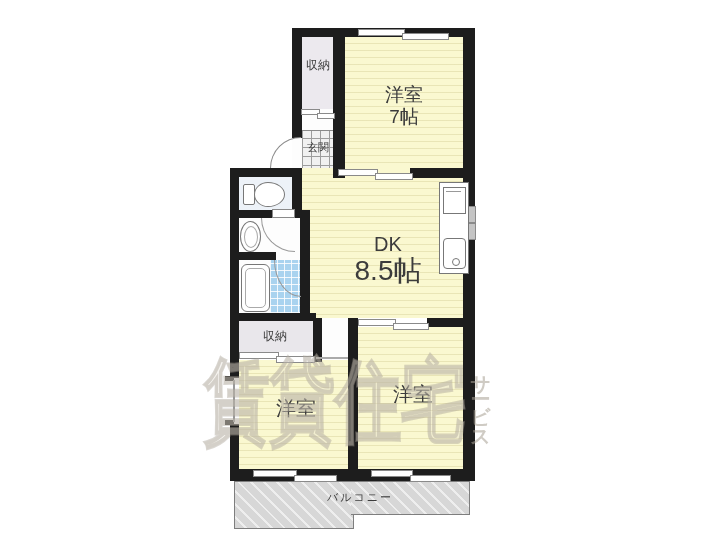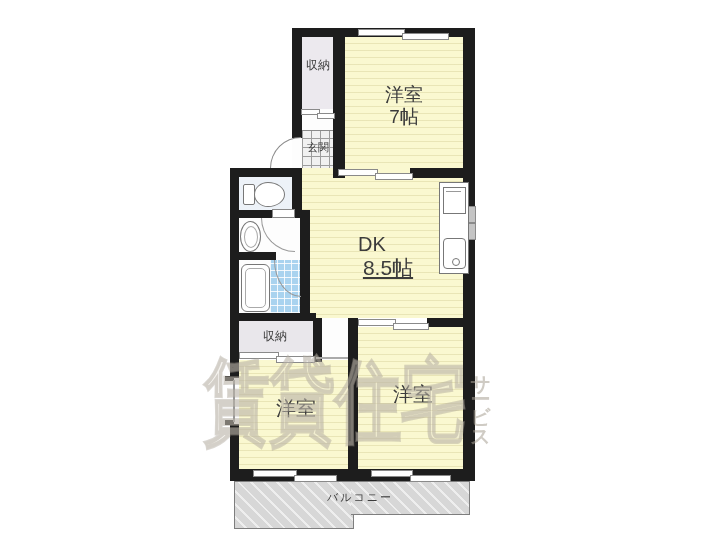--- a/index.html
+++ b/index.html
@@ -106,22 +106,22 @@
   <div class="fixture" style="left:439px;top:182px;width:28px;height:90px;"></div>
   <div class="fixture" style="left:443px;top:187px;width:21px;height:25px;"></div>
   <div class="abs" style="left:446px;top:191px;width:15px;height:1px;background:#999;"></div>
   <div class="fixture" style="left:443px;top:238px;width:21px;height:29px;border-radius:4px;"></div>
   <div class="fixture" style="left:452px;top:258px;width:6px;height:6px;border-radius:50%;"></div>
 
   <div class="label" style="left:296px;top:59px;width:44px;font-size:12px;">収納</div>
   <div class="label" style="left:368px;top:85px;width:72px;font-size:19px;">洋室</div>
   <div class="label" style="left:368px;top:107px;width:72px;font-size:19px;">7帖</div>
   <div class="label" style="left:302px;top:141px;width:32px;font-size:11px;">玄関</div>
-  <div class="label" style="left:336px;top:233px;width:72px;font-size:20px;">DK</div>
-  <div class="label" style="left:352px;top:256px;width:72px;font-size:21px;text-decoration:underline;">8.5帖</div>
+  <div class="label" style="left:352px;top:233px;width:72px;font-size:20px;">DK</div>
+  <div class="label" style="left:352px;top:256px;width:72px;font-size:28px;">8.5帖</div>
   <div class="label" style="left:253px;top:330px;width:44px;font-size:12px;">収納</div>
   <div class="label" style="left:258px;top:397px;width:76px;font-size:20px;">洋室</div>
   <div class="label" style="left:375px;top:383px;width:76px;font-size:20px;">洋室</div>
   <div class="label" style="left:308px;top:491px;width:104px;font-size:11px;letter-spacing:2px;">バルコニー</div>
 
   <div class="wm-main" style="left:204px;top:356px;">賃貸住宅</div>
   <div class="wm-vert" style="left:468px;top:362px;height:100px;">サービス</div>
 
 </div>
 

